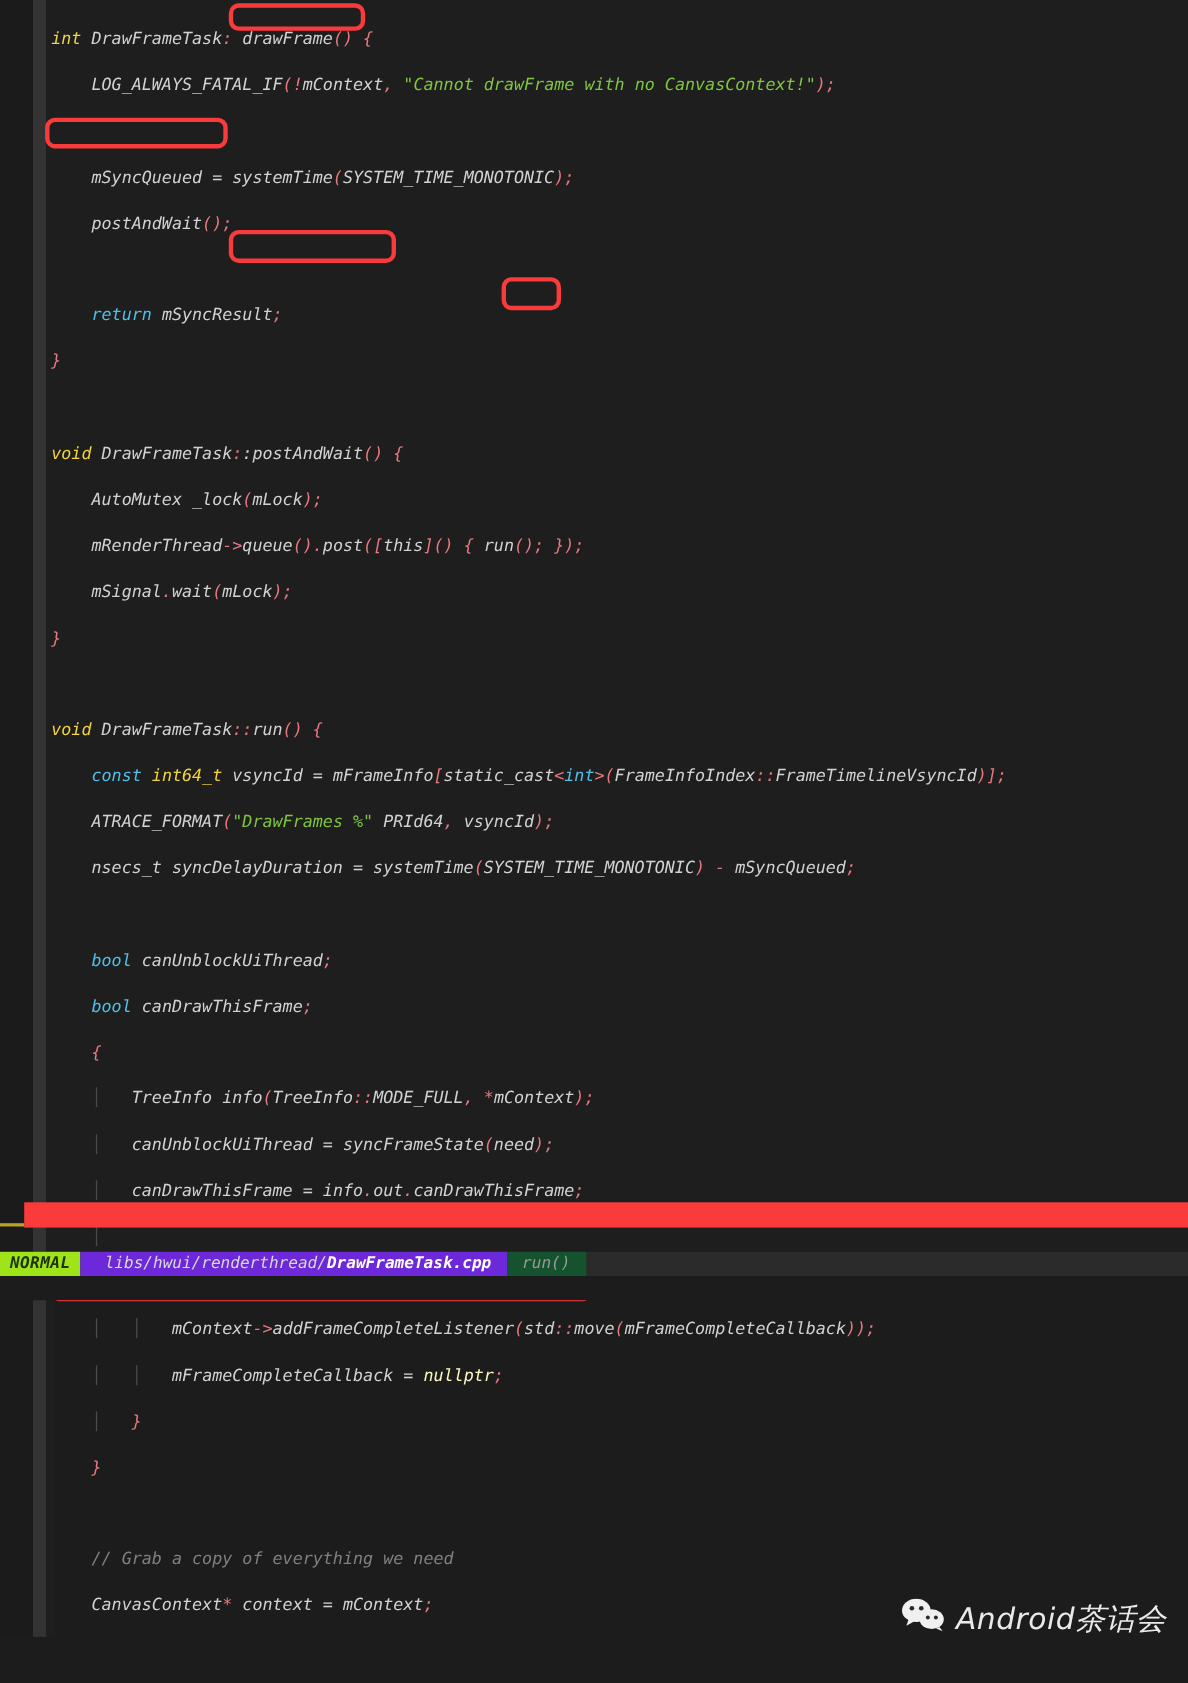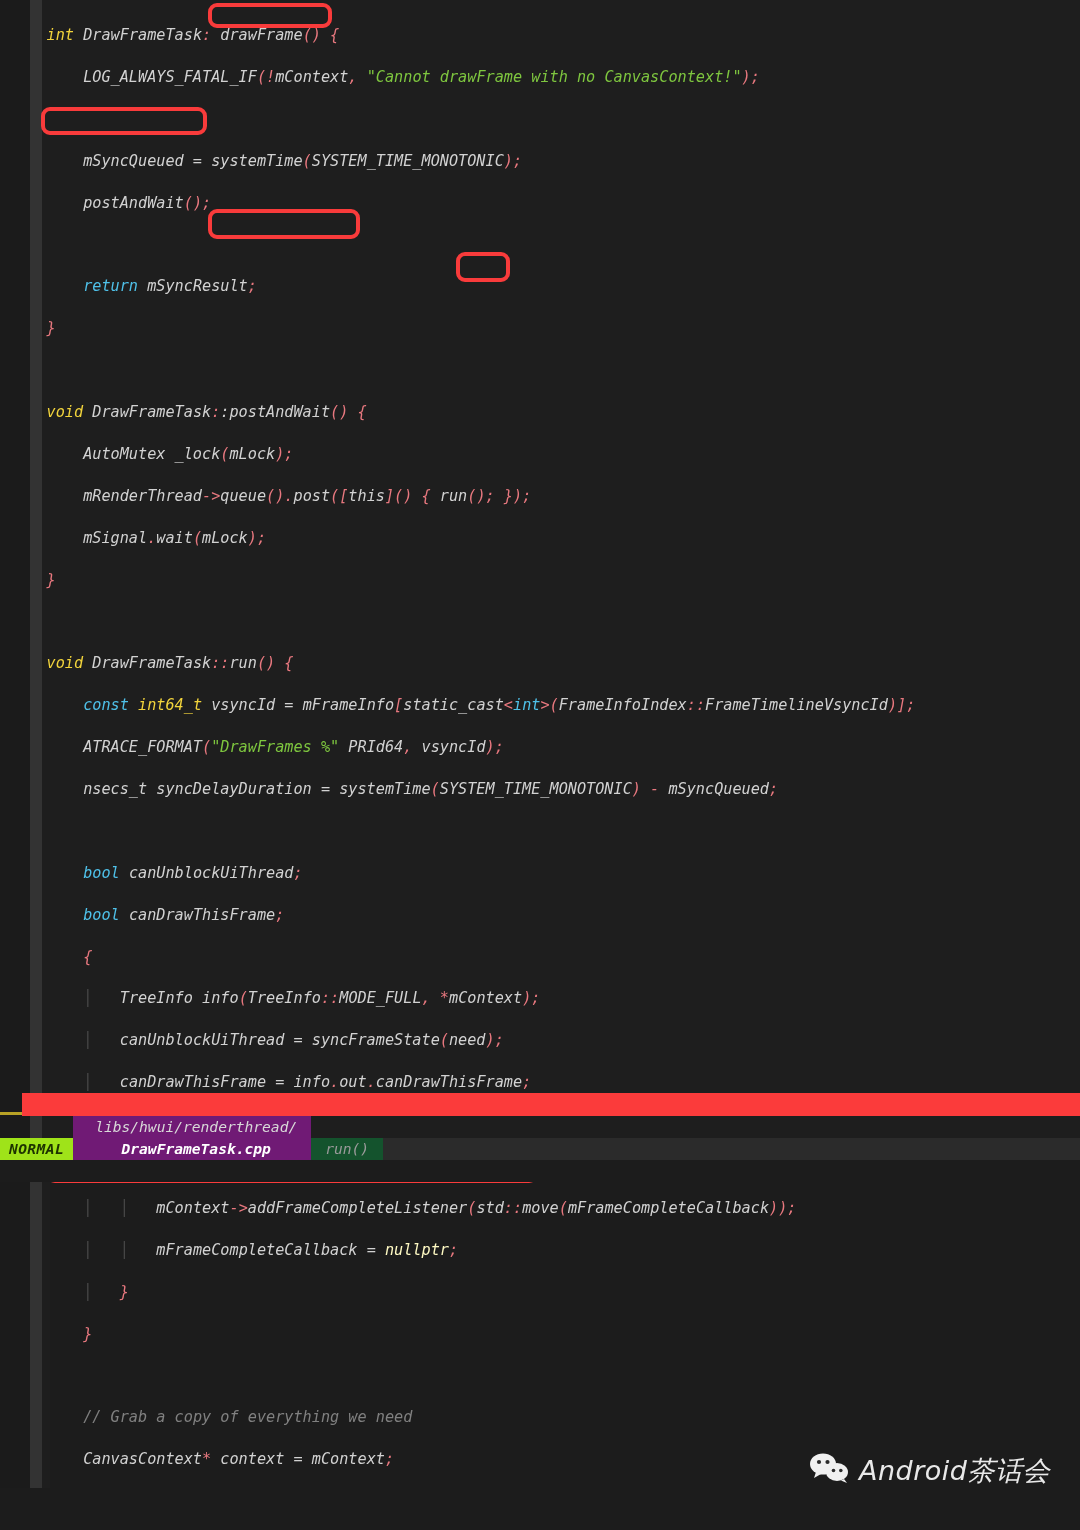--- a/index.html
+++ b/index.html
@@ -101,43 +101,43 @@
     background: #2b2b2b;
   }
   .st-mode {
     background: #9fe319;
     color: #1d3300;
     font-weight: bold;
     padding: 0 9px;
     letter-spacing: 0.4px;
   }
   .st-file {
-    background: #701a75;
+    background: #6d28d9;
     color: #d8d8d8;
     padding: 0 14px 0 22px;
-    display: flex; align-items: center; flex-direction: column;
+    display: flex; align-items: center;
   }
   .st-file b { color: #ffffff; font-weight: bold; }
   .st-func {
     background: #14532d;
     color: #9a9a9a;
     padding: 0 14px;
     display: flex; align-items: center;
   }
   .st-fill { flex: 1; background: #2b2b2b; }
   #bottom-pad {
     position: absolute; left: 0; bottom: 0;
     width: 1080px; height: 22px;
     background: #1c1c1c;
   }
 
   
   #watermark {
     position: absolute;
-    right: 30px; top: 1453px;
+    right: 20px; top: 1453px;
     display: flex; align-items: center;
     gap: 8px;
     color: #e9e9e9;
     font-family: "DejaVu Sans", "Liberation Sans", sans-serif;
     font-size: 27px;
     letter-spacing: 0.5px;
   }
   #watermark .wechat { display: block; }
 </style>
 </head>

